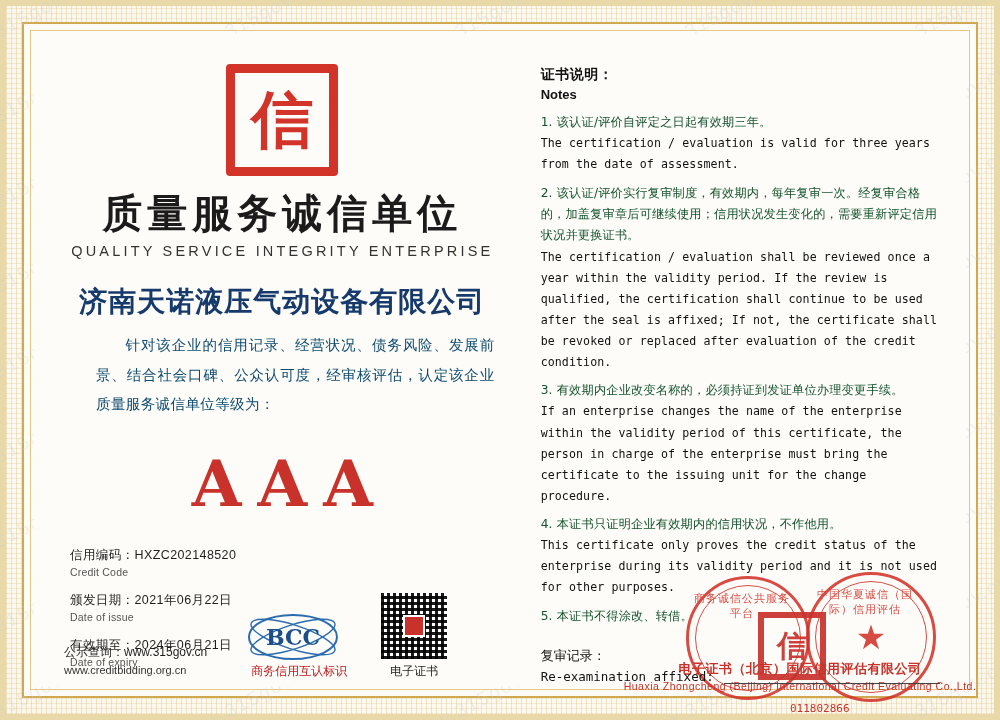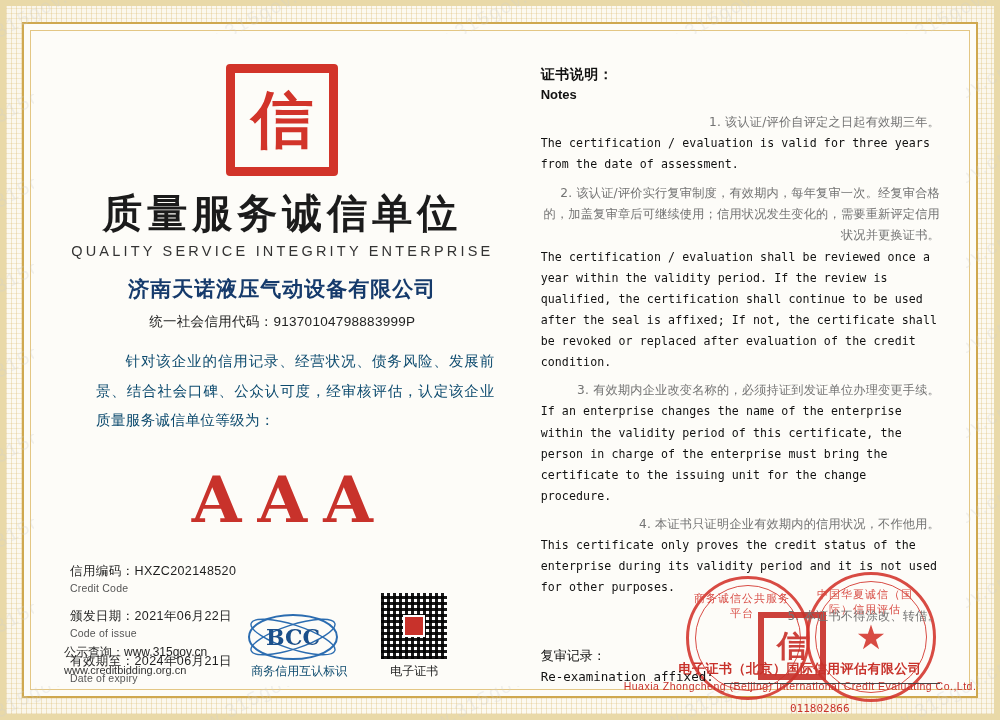--- a/index.html
+++ b/index.html
@@ -58,25 +58,25 @@
   .seal-logo .glyph{
     position:absolute;inset:9px;display:flex;align-items:center;justify-content:center;
     color:#d2342a;font-family:"DejaVu Serif", serif;font-weight:bold;font-size:62px;
     line-height:1;
   }
   .title-cn{
     text-align:center;font-family:"DejaVu Serif", serif;font-weight:bold;
     font-size:40px;letter-spacing:5px;color:#1b1b1b;margin:4px 0 2px 0;
   }
   .title-en{
-    text-align:center;font-size:14.5px;letter-spacing:3.2px;color:#333;margin-bottom:16px;
+    text-align:center;font-size:14.5px;letter-spacing:3.2px;color:#333;margin-bottom:24px;
   }
   .company{
     text-align:center;font-family:Liberation Sans, sans-serif;font-weight:bold;
-    font-size:21px;letter-spacing:1px;color:#153a6b;margin-bottom:10px;
+    font-size:28px;letter-spacing:1px;color:#153a6b;margin-bottom:10px;
   }
   .credit-line{
     text-align:center;font-size:13.5px;color:#222;margin-bottom:16px;letter-spacing:.3px;
   }
   .body-text{
     font-size:14.5px;line-height:2.05;color:#0c4a6e;text-align:justify;
     padding:0 6px;letter-spacing:.4px;margin-left:26px;
   }
   .body-text .indent{display:inline-block;width:2em;}
   .grade{
@@ -88,35 +88,34 @@
   .meta-cn{font-size:12.5px;color:#1e1e1e;letter-spacing:.4px;}
   .meta-en{font-size:10.5px;color:#555;margin-top:2px;letter-spacing:.2px;}
   .footer-left{position:absolute;left:30px;bottom:6px;right:18px;}
   .f-row{display:flex;align-items:flex-end;}
   .f-links{font-size:12px;color:#1e1e1e;line-height:1.6;}
   .f-links .en{font-size:11px;color:#333;}
   .bcc{
     margin-left:18px;width:92px;height:52px;position:relative;
   }
   .bcc svg{position:absolute;left:0;top:0;}
-  .label-bcc{font-size:12px;color:#0c4a6e;text-align:right;margin-left:22px;}
+  .label-bcc{font-size:12px;color:#b91c1c;text-align:right;margin-left:22px;}
   .label-qr{font-size:12px;color:#1e1e1e;text-align:center;}
 
   
   .right{
     width:48%;box-sizing:border-box;padding:32px 26px 10px 22px;
     position:relative;z-index:2;border-left:0;
   }
   .notes-h-cn{font-size:14px;font-weight:bold;color:#111;letter-spacing:.5px;}
   .notes-h-en{font-size:13px;font-weight:bold;color:#111;margin:3px 0 10px 0;}
   .note{margin-bottom:7px;}
   .note .cn{
-    font-size:12.2px;color:#737373;line-height:1.75;letter-spacing:.2px;
+    font-size:12.2px;color:#14532d;line-height:1.75;letter-spacing:.2px;
     font-family:"DejaVu Sans", sans-serif;
-    text-align:right;
   }
   .note .en{
     font-size:11.6px;color:#111;line-height:1.82;letter-spacing:.1px;
     font-family:"DejaVu Sans Mono", monospace;
   }
   .reexam{margin-top:20px;}
   .reexam .cn{font-size:13px;color:#111;margin-bottom:4px;}
   .reexam .rowline{display:flex;align-items:flex-end;}
   .reexam .en{font-size:12.5px;color:#111;font-family:"DejaVu Sans Mono", monospace;white-space:nowrap;}
   .reexam .line{flex:1;border-bottom:1px solid #444;margin-left:10px;height:14px;}
@@ -213,34 +212,33 @@
 
       <div class="seal-logo">
         <div class="sq"></div>
         <div class="glyph">信</div>
       </div>
 
       <div class="title-cn">质量服务诚信单位</div>
       <div class="title-en">QUALITY SERVICE INTEGRITY ENTERPRISE</div>
 
       <div class="company">济南天诺液压气动设备有限公司</div>
-      <div class="credit-line">统一社会信用代码：91370104798883999P</div>
 
       <div class="body-text"><span class="indent"></span><span>针对该企业的信用记录、经营状况、债务风险、发展前景、结合社会口碑、公众认可度，经审核评估，认定该企业质量服务诚信单位等级为：</span></div>
 
       <div class="grade">AAA</div>
 
       <div class="meta">
         <div class="meta-row">
           <div class="meta-cn">信用编码：HXZC202148520</div>
           <div class="meta-en">Credit Code</div>
         </div>
         <div class="meta-row">
           <div class="meta-cn">颁发日期：2021年06月22日</div>
-          <div class="meta-en">Code of issue</div>
+          <div class="meta-en">Date of issue</div>
         </div>
         <div class="meta-row">
           <div class="meta-cn">有效期至：2024年06月21日</div>
           <div class="meta-en">Date of expiry</div>
         </div>
       </div>
 
       <div class="footer-left">
         <div class="f-row">
           <div class="f-links">

